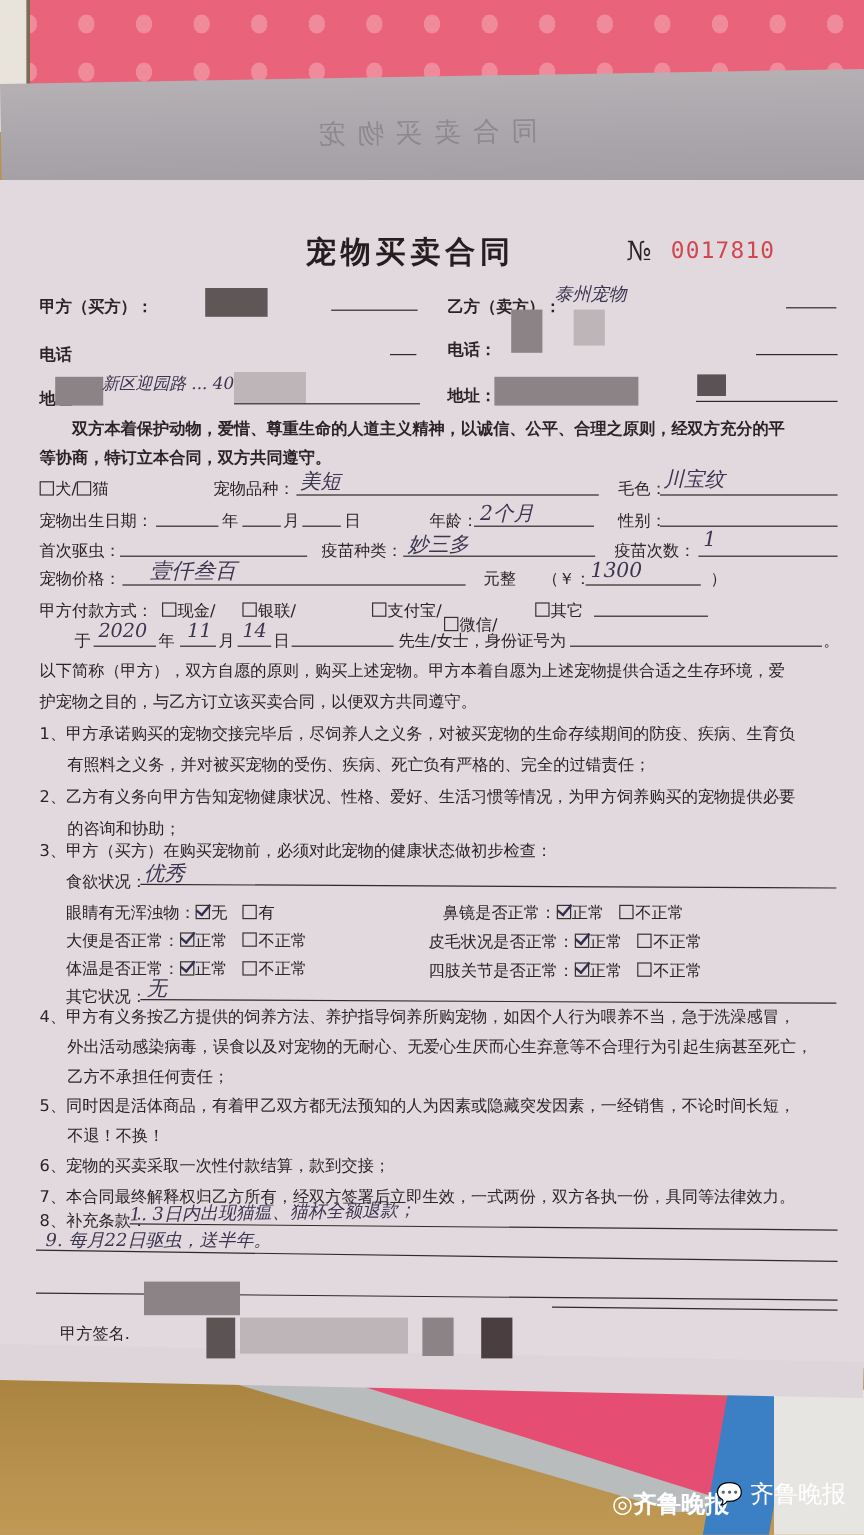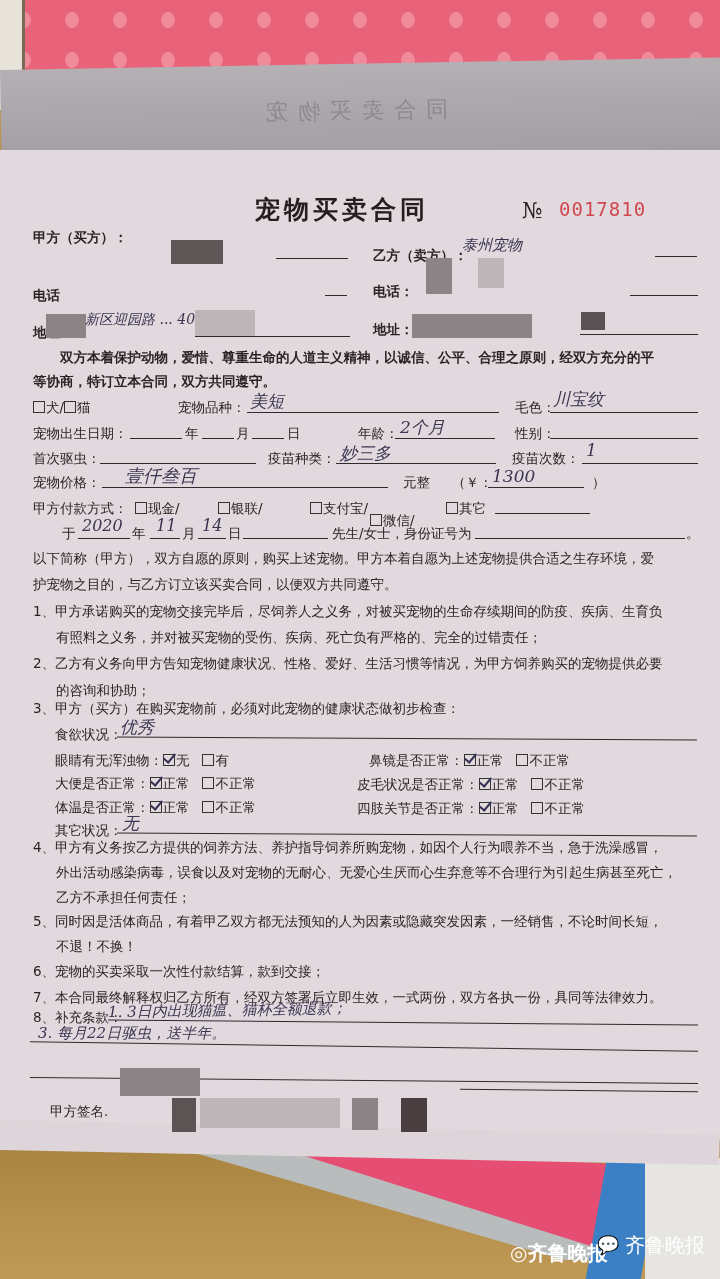--- a/index.html
+++ b/index.html
@@ -45,21 +45,21 @@
 <div class="bottom-gray"></div>
 <div class="bottom-pink"></div>
 <div class="bottom-blue"></div>
 <div class="bottom-white"></div>
 <div style="position:absolute;left:0;top:1120px;width:720px;height:30px;background:#ddd5d9;transform:rotate(1.2deg);transform-origin:left top;"></div>
 
 <div class="title">宠物买卖合同</div>
 <div class="no">№</div>
 <div class="serial">0017810</div>
 
-<div class="t" style="left:33px;top:229px;">甲方（买方）：</div>
+<div class="t" style="left:33px;top:247px;">甲方（买方）：</div>
 <div class="blur" style="left:171px;top:240px;width:52px;height:24px;background:#5e5657;"></div>
 <div class="line" style="left:276px;top:258px;width:72px;"></div>
 <div class="t" style="left:373px;top:247px;">乙方（卖方）：</div>
 <div class="hw" style="left:462px;top:236px;font-size:15px;">泰州宠物</div>
 <div class="line" style="left:655px;top:256px;width:42px;"></div>
 <div class="blur m" style="left:426px;top:258px;width:26px;height:36px;"></div>
 <div class="blur l" style="left:478px;top:258px;width:26px;height:30px;"></div>
 
 <div class="t" style="left:33px;top:287px;">电话</div>
 <div class="line" style="left:325px;top:295px;width:22px;"></div>
@@ -113,21 +113,21 @@
 <div class="hw" style="left:125px;top:464px;font-size:18px;">壹仟叁百</div>
 <div class="line" style="left:102px;top:487px;width:286px;"></div>
 <div class="t n" style="left:403px;top:474px;">元整</div>
 <div class="t n" style="left:452px;top:474px;">（￥：</div>
 <div class="hw" style="left:492px;top:466px;">1300</div>
 <div class="line" style="left:488px;top:487px;width:96px;"></div>
 <div class="t n" style="left:592px;top:474px;">）</div>
 
 <div class="t n" style="left:33px;top:500px;">甲方付款方式：</div>
 <div class="t n" style="left:135px;top:500px;"><span class="cb"></span><span>现金/</span></div>
-<div class="t n" style="left:218px;top:500px;text-align:center;"><span class="cb"></span><span>银联/</span></div>
+<div class="t n" style="left:202px;top:500px;text-align:center;"><span class="cb"></span><span>银联/</span></div>
 <div class="t n" style="left:282px;top:500px;padding-left:28px;"><span class="cb"></span><span>支付宝/</span></div>
 <div class="t n" style="left:370px;top:512px;"><span class="cb"></span><span>微信/</span></div>
 <div class="t n" style="left:446px;top:500px;"><span class="cb"></span><span>其它</span></div>
 <div class="line" style="left:495px;top:513px;width:95px;"></div>
 
 <div class="t n" style="left:62px;top:525px;">于</div>
 <div class="hw" style="left:82px;top:516px;font-size:16px;">2020</div>
 <div class="line" style="left:78px;top:538px;width:52px;"></div>
 <div class="t n" style="left:132px;top:525px;">年</div>
 <div class="hw" style="left:156px;top:516px;font-size:16px;">11</div>
@@ -170,21 +170,21 @@
 <div class="t n" style="left:33px;top:839px;">4、甲方有义务按乙方提供的饲养方法、养护指导饲养所购宠物，如因个人行为喂养不当，急于洗澡感冒，</div>
 <div class="t n" style="left:56px;top:864px;">外出活动感染病毒，误食以及对宠物的无耐心、无爱心生厌而心生弃意等不合理行为引起生病甚至死亡，</div>
 <div class="t n" style="left:56px;top:889px;">乙方不承担任何责任；</div>
 <div class="t n" style="left:33px;top:913px;">5、同时因是活体商品，有着甲乙双方都无法预知的人为因素或隐藏突发因素，一经销售，不论时间长短，</div>
 <div class="t n" style="left:56px;top:938px;">不退！不换！</div>
 <div class="t n" style="left:33px;top:963px;">6、宠物的买卖采取一次性付款结算，款到交接；</div>
 <div class="t n" style="left:33px;top:989px;">7、本合同最终解释权归乙方所有，经双方签署后立即生效，一式两份，双方各执一份，具同等法律效力。</div>
 <div class="t n" style="left:33px;top:1009px;">8、补充条款：</div>
 <div class="hw" style="left:108px;top:1001px;font-size:15px;transform:rotate(-1deg);">1. 3日内出现猫瘟、猫杯全额退款；</div>
 <div class="line" style="left:108px;top:1022px;width:590px;transform:rotate(0.5deg);"></div>
-<div class="hw" style="left:38px;top:1024px;font-size:15px;">3. 每月22日驱虫，送半年。</div>
+<div class="hw" style="left:38px;top:1024px;font-size:15px;">9. 每月22日驱虫，送半年。</div>
 <div class="line" style="left:30px;top:1046px;width:668px;transform:rotate(0.8deg);"></div>
 <div class="line" style="left:30px;top:1080px;width:668px;transform:rotate(0.5deg);"></div>
 
 <div class="t n" style="left:50px;top:1103px;">甲方签名.</div>
 <div class="blur m" style="left:120px;top:1068px;width:80px;height:28px;"></div>
 <div class="blur" style="left:172px;top:1098px;width:24px;height:34px;background:#5c5355;"></div>
 <div class="blur l" style="left:200px;top:1098px;width:140px;height:30px;"></div>
 <div class="blur m" style="left:352px;top:1098px;width:26px;height:32px;"></div>
 <div class="blur" style="left:401px;top:1098px;width:26px;height:34px;background:#4a3e40;"></div>
 <div class="line" style="left:460px;top:1090px;width:238px;transform:rotate(0.6deg);"></div>

